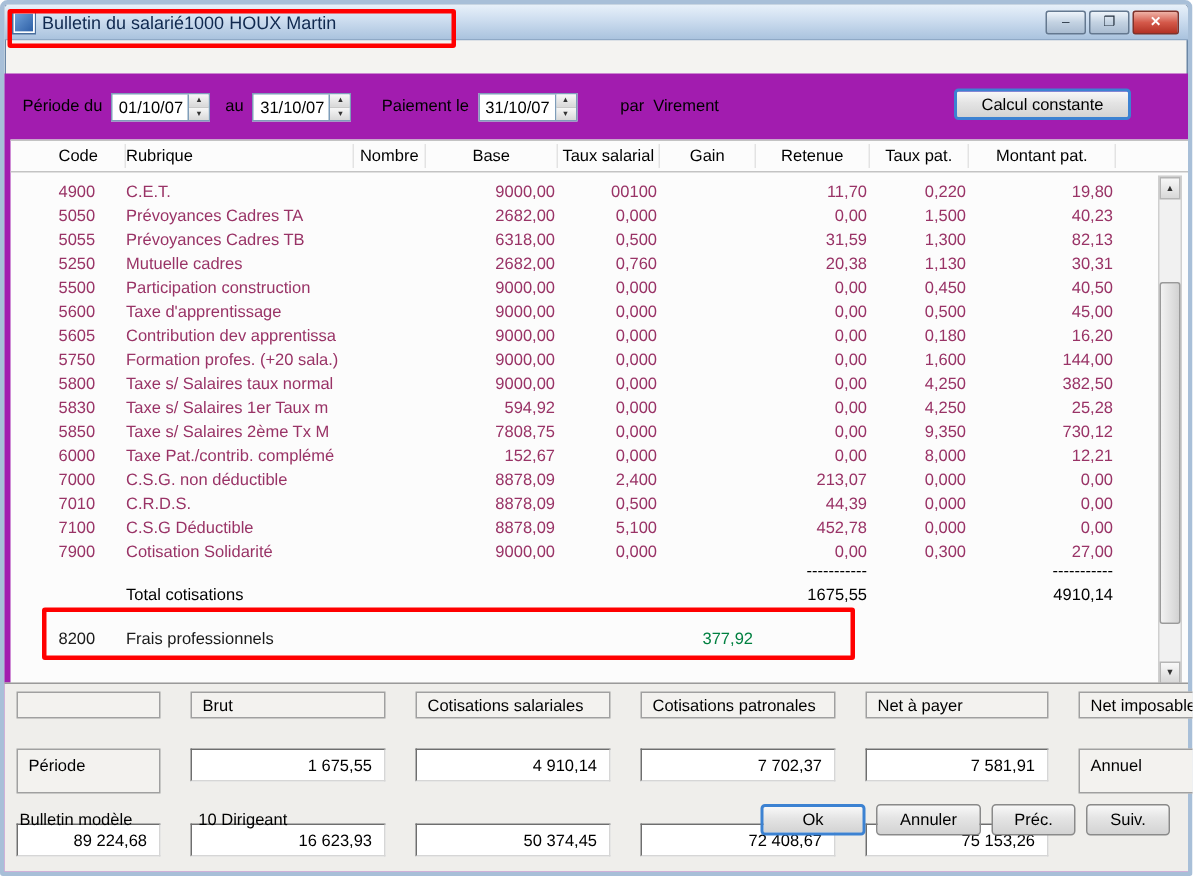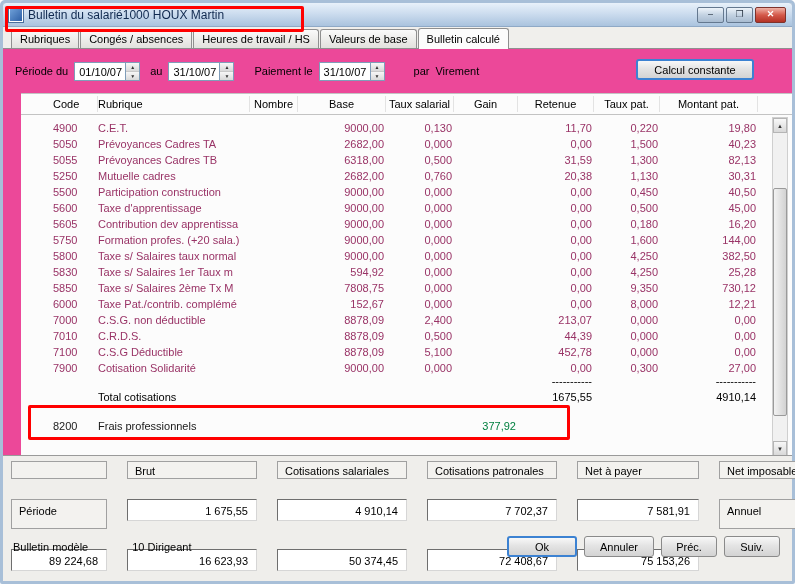--- a/index.html
+++ b/index.html
@@ -43,40 +43,40 @@
   .tab{
     padding:3px 8px 3px; margin-right:1px;
     border:1px solid #8f8f8f; border-bottom:none;
     border-radius:3px 3px 0 0;
     background:linear-gradient(#fafafa,#e2e1dd);
     font-size:11px; white-space:nowrap; cursor:default;
   }
   .tab.active{background:#fcfcfc; position:relative; z-index:2;
     margin-bottom:-1px; padding-bottom:4px; padding-top:4px;}
   
-  .panel{position:absolute; top:46px; left:0; right:0; bottom:0; background:#ec4899;}
+  .panel{position:absolute; top:46px; left:0; right:0; bottom:0; background:#a21caf;}
   .period-row{position:absolute; top:12px; left:12px; right:10px; height:20px;
     display:flex; align-items:center;}
   .plabel{margin-right:6px; white-space:nowrap;}
   .spinfield{display:inline-flex; height:19px; border:1px solid #7f9db9; background:#fff; margin-right:10px;}
   .spinval{width:50px; padding:3px 3px 0 4px; font-size:11px;}
   .spinbtns{display:flex; flex-direction:column; width:14px; border-left:1px solid #7f9db9;}
   .sbtn{flex:1; font-size:5px; line-height:8px; text-align:center; color:#333;
     background:linear-gradient(#f7f7f7,#d9d9d9); border-bottom:1px solid #c9c9c9;}
   .sbtn:last-child{border-bottom:none;}
   .paytext{margin-right:10px;}
   .btn{
     height:21px; padding:0 12px; font-size:11px; font-family:inherit;
     border:1px solid #8a8a8a; border-radius:3px; color:#000;
     background:linear-gradient(#f8f8f8,#e4e4e4 45%,#d3d3d3); cursor:default;
   }
   .btn.default{border:2px solid #3c82d2; padding:0 11px;}
   .calc-btn{position:absolute; right:28px; top:-2px; width:118px;}
   
-  .list-area{position:absolute; top:44px; left:18px; right:0; height:368px; background:#fcfcfc;}
+  .list-area{position:absolute; top:44px; left:4px; right:0; height:368px; background:#fcfcfc;}
   .gridcols{display:grid; grid-template-columns:45px 152px 48px 88px 68px 64px 76px 66px 98px; margin-left:32px;}
   .header-row{height:22px; align-items:center; border-top:1px solid #c3c3c3; border-bottom:1px solid #c3c3c3; margin-left:0; padding-left:32px; grid-template-columns:45px 152px 48px 88px 68px 64px 76px 66px 98px;}
   .hcell{font-size:11px; color:#000; text-align:center; border-right:1px solid #e3e3e3; height:16px; line-height:16px; white-space:nowrap; overflow:hidden;}
   .hcell.c1,.hcell.c2{text-align:left;}
   .rows-wrap{padding-top:5px;}
   .grow{height:16px; line-height:16px;}
   .bcell{font-size:11px; color:var(--row-text); text-align:right; padding-right:2px; white-space:nowrap; overflow:hidden;}
   .bcell.c1,.bcell.c2{text-align:left; padding-right:0;}
   .black{color:#000;}
   .green{color:var(--gain-green);}
@@ -127,27 +127,20 @@
   <div class="titlebar">
     <span class="title-icon"></span>
     <span class="title-text">Bulletin du salarié1000 HOUX Martin</span>
     <span class="winbtns">
       <span class="winbtn">–</span>
       <span class="winbtn">❐</span>
       <span class="winbtn close">✕</span>
     </span>
   </div>
 
-  <div class="tabbar">
-    <span class="tab">Rubriques</span>
-    <span class="tab">Congés / absences</span>
-    <span class="tab">Heures de travail / HS</span>
-    <span class="tab">Valeurs de base</span>
-    <span class="tab active">Bulletin calculé</span>
-  </div>
 
   <div class="panel">
 
     <div class="period-row">
       <span class="plabel">Période du</span>
       <span class="spinfield">
         <span class="spinval">01/10/07</span>
         <span class="spinbtns">
           <span class="sbtn">▲</span>
           <span class="sbtn">▼</span>
@@ -186,21 +179,21 @@
           <span class="hcell c8">Taux pat.</span>
           <span class="hcell c9">Montant pat.</span>
         </div>
 
       <div class="rows-wrap">
           <div class="gridcols grow">
             <span class="bcell c1">4900</span>
             <span class="bcell c2">C.E.T.</span>
             <span class="bcell c3"></span>
             <span class="bcell c4">9000,00</span>
-            <span class="bcell c5">0,130</span>
+            <span class="bcell c5">00100</span>
             <span class="bcell c6"></span>
             <span class="bcell c7">11,70</span>
             <span class="bcell c8">0,220</span>
             <span class="bcell c9">19,80</span>
           </div>
           <div class="gridcols grow">
             <span class="bcell c1">5050</span>
             <span class="bcell c2">Prévoyances Cadres TA</span>
             <span class="bcell c3"></span>
             <span class="bcell c4">2682,00</span>

